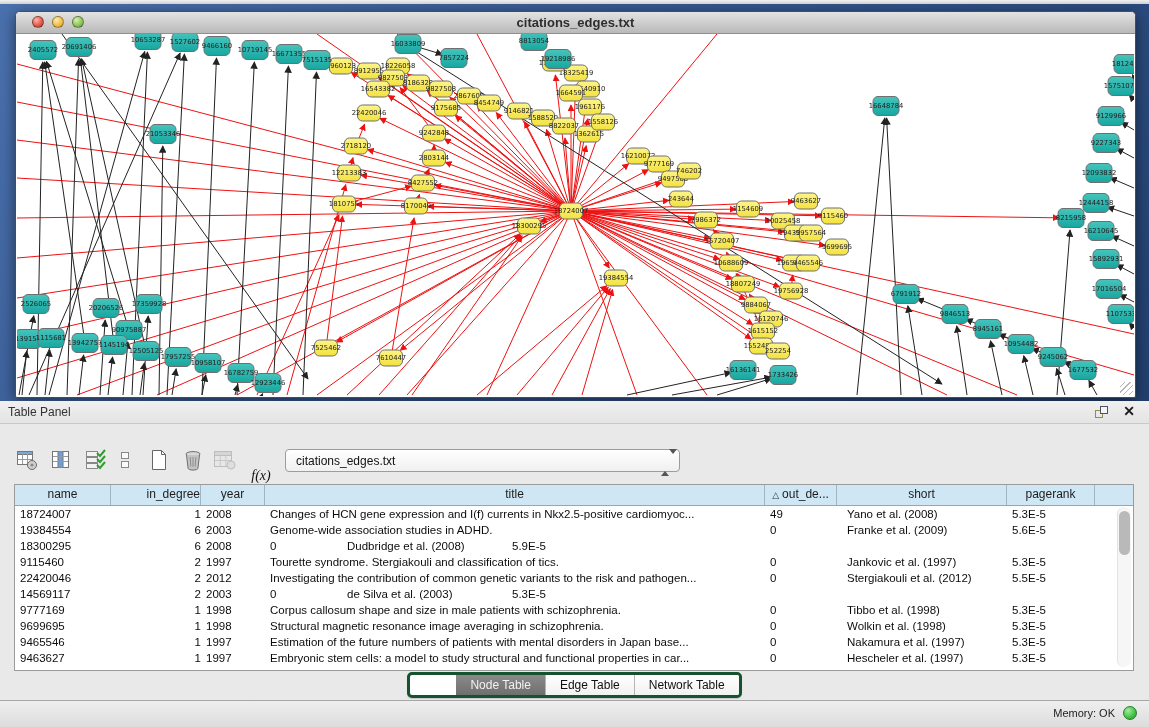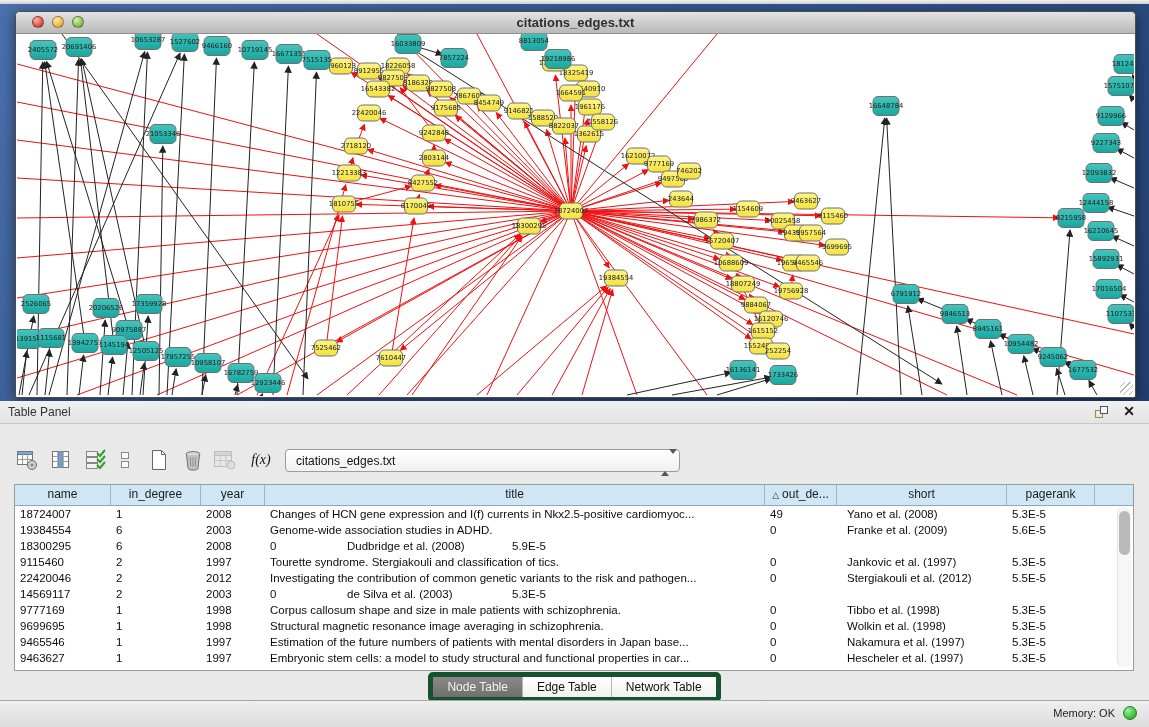--- a/index.html
+++ b/index.html
@@ -29,26 +29,26 @@
   .combo-text{position:absolute;left:10px;top:4px;font-size:12px;color:#111;}
   .combo-arrows{position:absolute;right:9px;top:4px;width:9px;height:14px;}
   .arr-up{width:0;height:0;border-left:4px solid transparent;border-right:4px solid transparent;border-bottom:5px solid #555;margin-bottom:3px;}
   .arr-dn{width:0;height:0;border-left:4px solid transparent;border-right:4px solid transparent;border-top:5px solid #555;}
   .tablebox{position:absolute;left:14px;top:83px;width:1120px;height:187px;border:1px solid #9b9b9b;background:#fff;box-sizing:border-box;overflow:hidden;}
   .thead{display:flex;height:20px;background:#cfe7f5;border-bottom:1px solid #8fa8ba;}
   .th{box-sizing:border-box;border-right:1px solid #9ab6c8;font-size:12px;color:#1c1c1c;text-align:center;line-height:19px;overflow:hidden;white-space:nowrap;cursor:pointer;}
   .sortmark{font-size:9px;margin-right:3px;color:#234;}
   .trow{display:flex;height:16px;line-height:16px;font-size:11.5px;color:#0c0c0c;cursor:default;}
   .td{box-sizing:border-box;padding-left:5px;overflow:hidden;white-space:nowrap;}
-  .c0{width:96px;} .c1{width:90px;} .c2{width:64px;} .c3{width:500px;} .c4{width:72px;} .c5{width:170px;} .c6{width:88px;}
+  .c0{width:96px;} .c1{width:90px;text-align:right;} .c2{width:64px;} .c3{width:500px;} .c4{width:72px;} .c5{width:170px;} .c6{width:88px;}
   .td.c5{padding-left:10px;} 
   .vscroll{position:absolute;right:2px;top:22px;width:13px;height:160px;background:#f6f6f6;border-left:1px solid #e2e2e2;border-radius:7px;}
   .vthumb{position:absolute;left:1px;top:4px;width:11px;height:44px;background:#b9b9b9;border-radius:6px;cursor:pointer;}
   .tabsrow{position:absolute;left:0;top:271px;width:100%;height:22px;text-align:center;}
-  .seg{display:inline-flex;border:5px solid #14532d;border-radius:5px;overflow:hidden;background:#fff;box-shadow:0 1px 1px rgba(0,0,0,.15);}
+  .seg{display:inline-flex;border:3px solid #14532d;border-radius:5px;overflow:hidden;background:#fff;box-shadow:0 1px 1px rgba(0,0,0,.15);padding-left:46px;}
   .seg .tab{padding:3px 14px;font-size:12px;color:#111;background:linear-gradient(#ffffff,#f1f1f1);border-right:1px solid #b5b5b5;cursor:pointer;}
   .seg .tab:last-child{border-right:none;}
   .seg .tab.active{background:linear-gradient(#8a8a8a,#6f6f6f);color:#f2f2f2;}
   .statusbar{position:absolute;left:0;top:700px;width:1149px;height:27px;background:linear-gradient(#efefef,#dcdcdc);border-top:1px solid #a6a6a6;box-sizing:border-box;padding-left:25px;}
   .mem{position:absolute;right:34px;top:6px;font-size:11px;color:#222;}
   .memdot{position:absolute;right:12px;top:5px;width:14px;height:14px;border-radius:50%;border:1px solid #2a7a2a;background:radial-gradient(circle at 35% 30%,#9ff09f,#3dbb3d 65%,#2a9a2a);box-sizing:border-box;}
   svg text{font-family:"DejaVu Sans",sans-serif;}
 </style>
 </head>
 <body>
@@ -737,21 +737,21 @@
     <span class="tico" style="left:212px;">
       <svg width="24" height="22" opacity="0.45">
           <rect x="1.5" y="2.5" width="17" height="15" fill="#e6e6e6" stroke="#8a8a8a"></rect>
           <rect x="1.5" y="2.5" width="17" height="4" fill="#bdbdbd" stroke="#8a8a8a"></rect>
           <line x1="7.2" y1="6.5" x2="7.2" y2="17" stroke="#a0a0a0"></line>
           <line x1="12.9" y1="6.5" x2="12.9" y2="17" stroke="#a0a0a0"></line>
           <line x1="2" y1="11.5" x2="18" y2="11.5" stroke="#a0a0a0"></line>
           <circle cx="18" cy="16" r="4" fill="#d2d2d2" stroke="#8a8a8a"></circle>
         </svg>
     </span>
-    <span class="tico" style="left:248px;font-family:'Liberation Serif',serif;font-style:italic;font-size:14px;color:#111;">f(x)</span>
+    <span class="tico" style="left:248px;font-family:'Liberation Serif',serif;font-style:italic;font-size:14px;color:#111;margin-top:16px;">f(x)</span>
 
     <div class="combo">
       <span class="combo-text">citations_edges.txt</span>
       <span class="combo-arrows"><span class="arr-up"></span><span class="arr-dn"></span></span>
     </div>
   </div>
 
   <div class="tablebox">
     <div class="thead">
       <div class="th c0">name</div>

